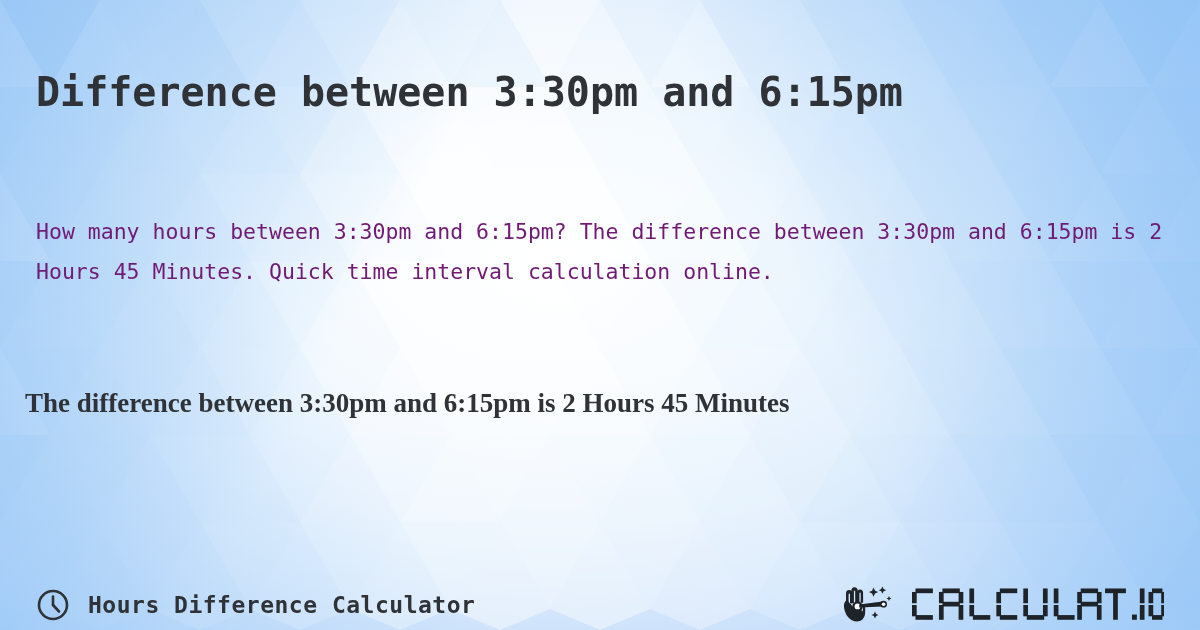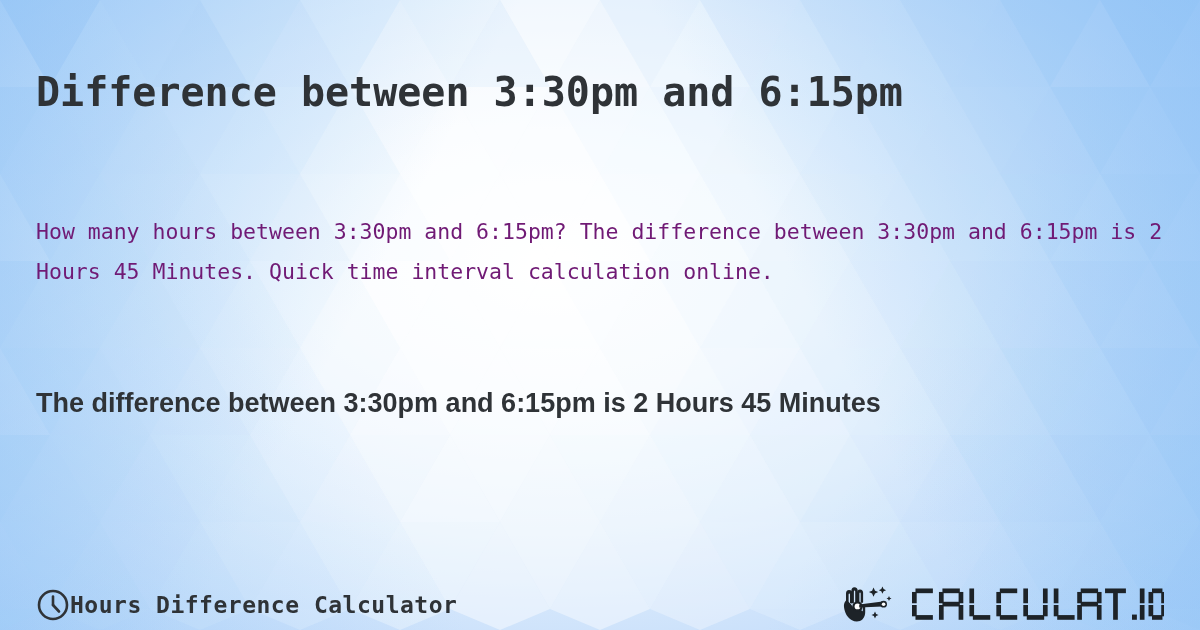--- a/index.html
+++ b/index.html
@@ -73,45 +73,46 @@
     margin: 0;
     font-family: "DejaVu Sans Mono", "Liberation Mono", monospace;
     font-size: 21.5px;
     line-height: 40px;
     font-weight: normal;
     color: #701a75;
   }
 
   .result-heading {
     position: absolute;
-    left: 36px;
+    left: 25px;
     top: 352px;
     width: 1110px;
     margin: 0;
-    font-family: Liberation Sans, sans-serif;
+    font-family: Liberation Serif, serif;
     font-size: 27px;
     line-height: 50px;
     font-weight: bold;
     color: #2f3337;
   }
 
   
   .footer {
     position: absolute;
     left: 36px;
     right: 36px;
     bottom: 28px;
     height: 46px;
     display: flex;
     align-items: center;
     justify-content: space-between;
   }
   .footer-left {
     display: flex;
     align-items: center;
+    gap: 18px;
     text-decoration: none;
   }
   .clock-icon {
     display: block;
     width: 34px;
     height: 34px;
     flex: 0 0 34px;
   }
   .footer-label {
     font-family: "DejaVu Sans Mono", "Liberation Mono", monospace;

